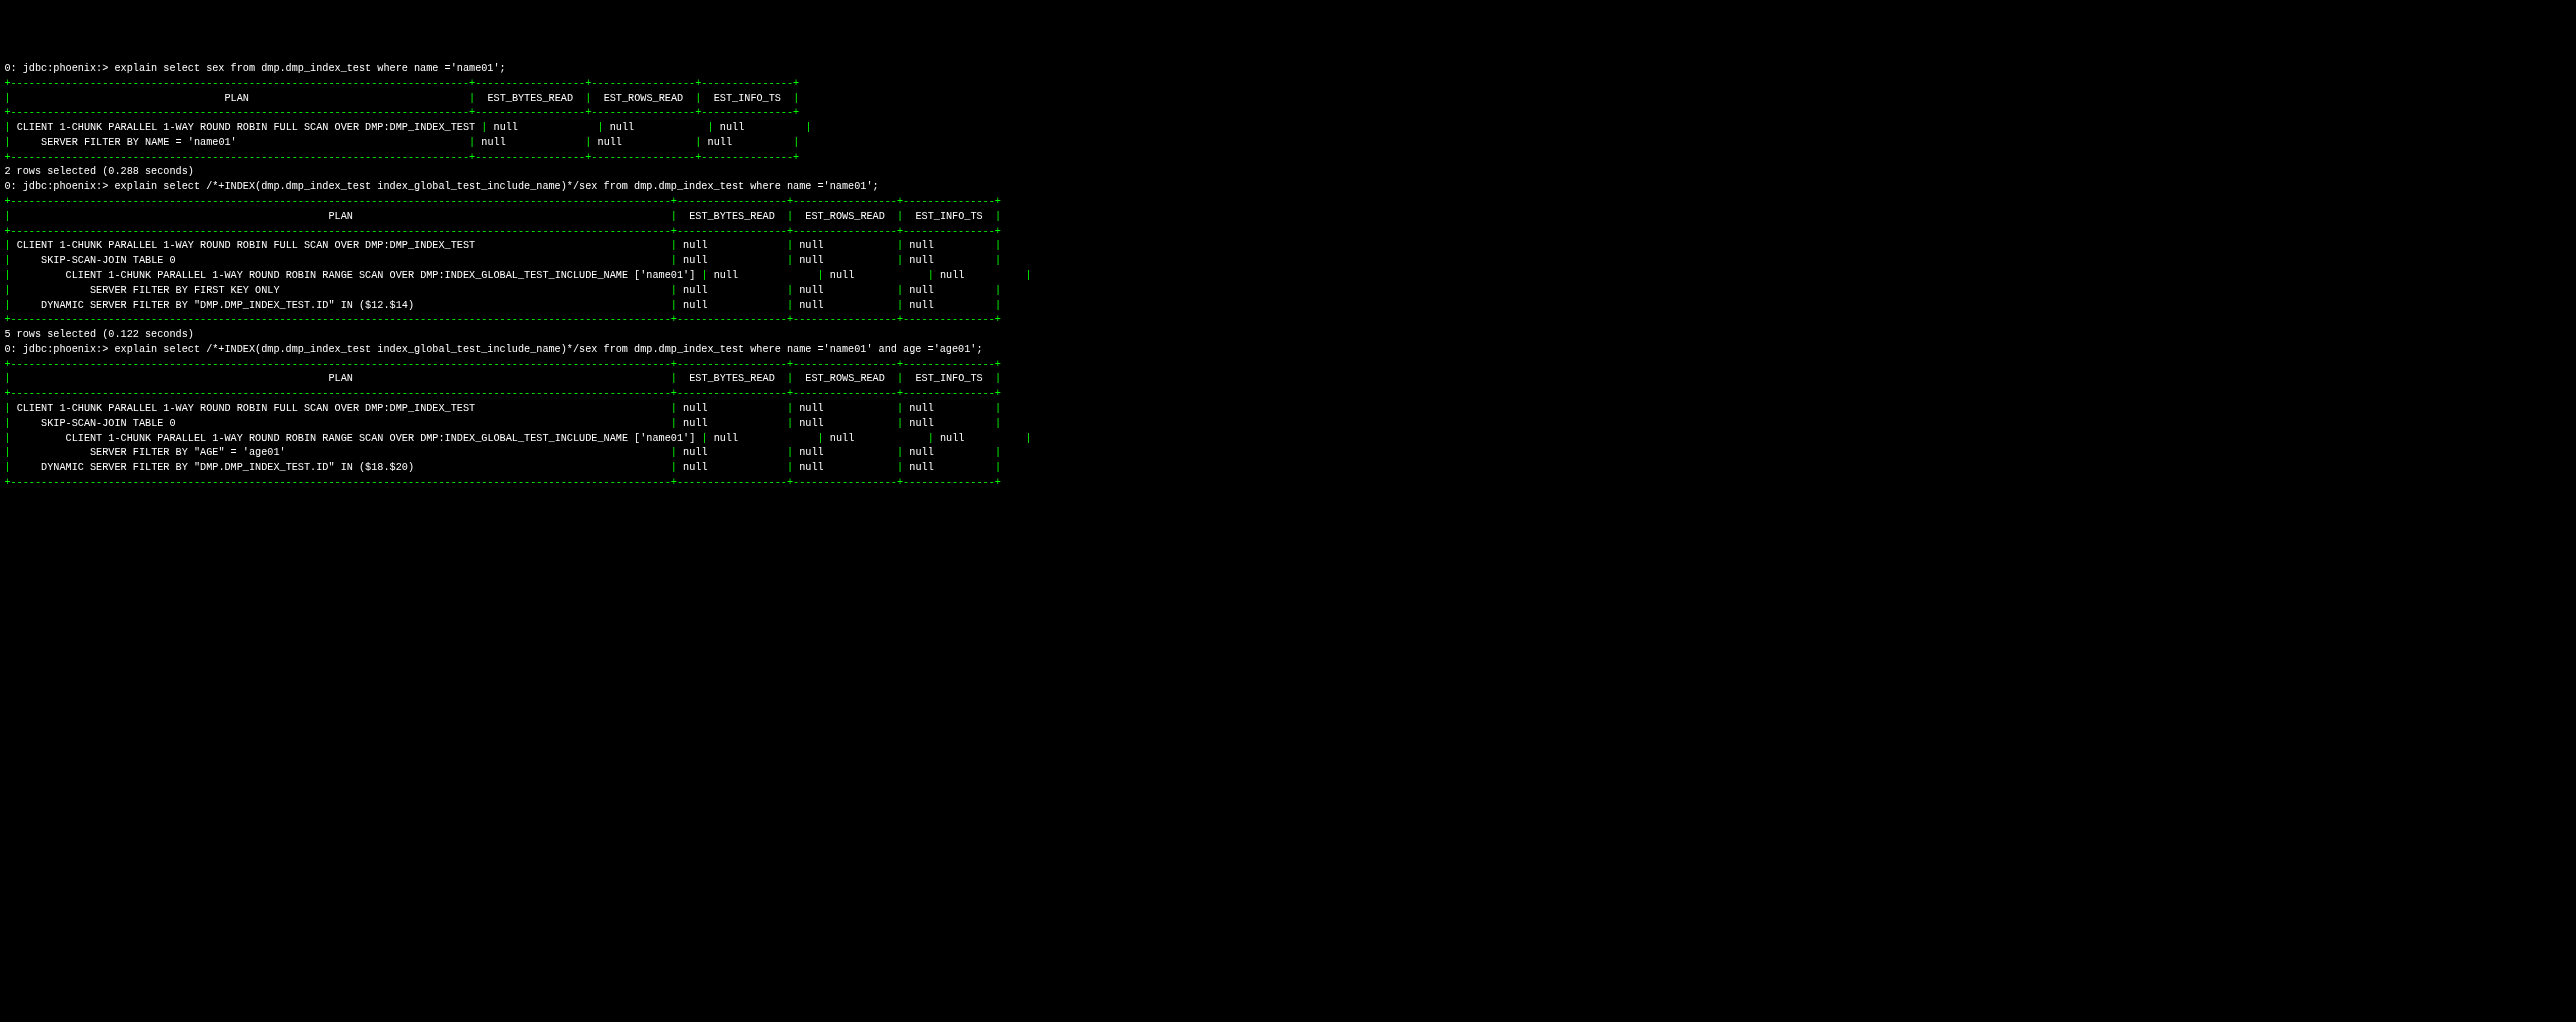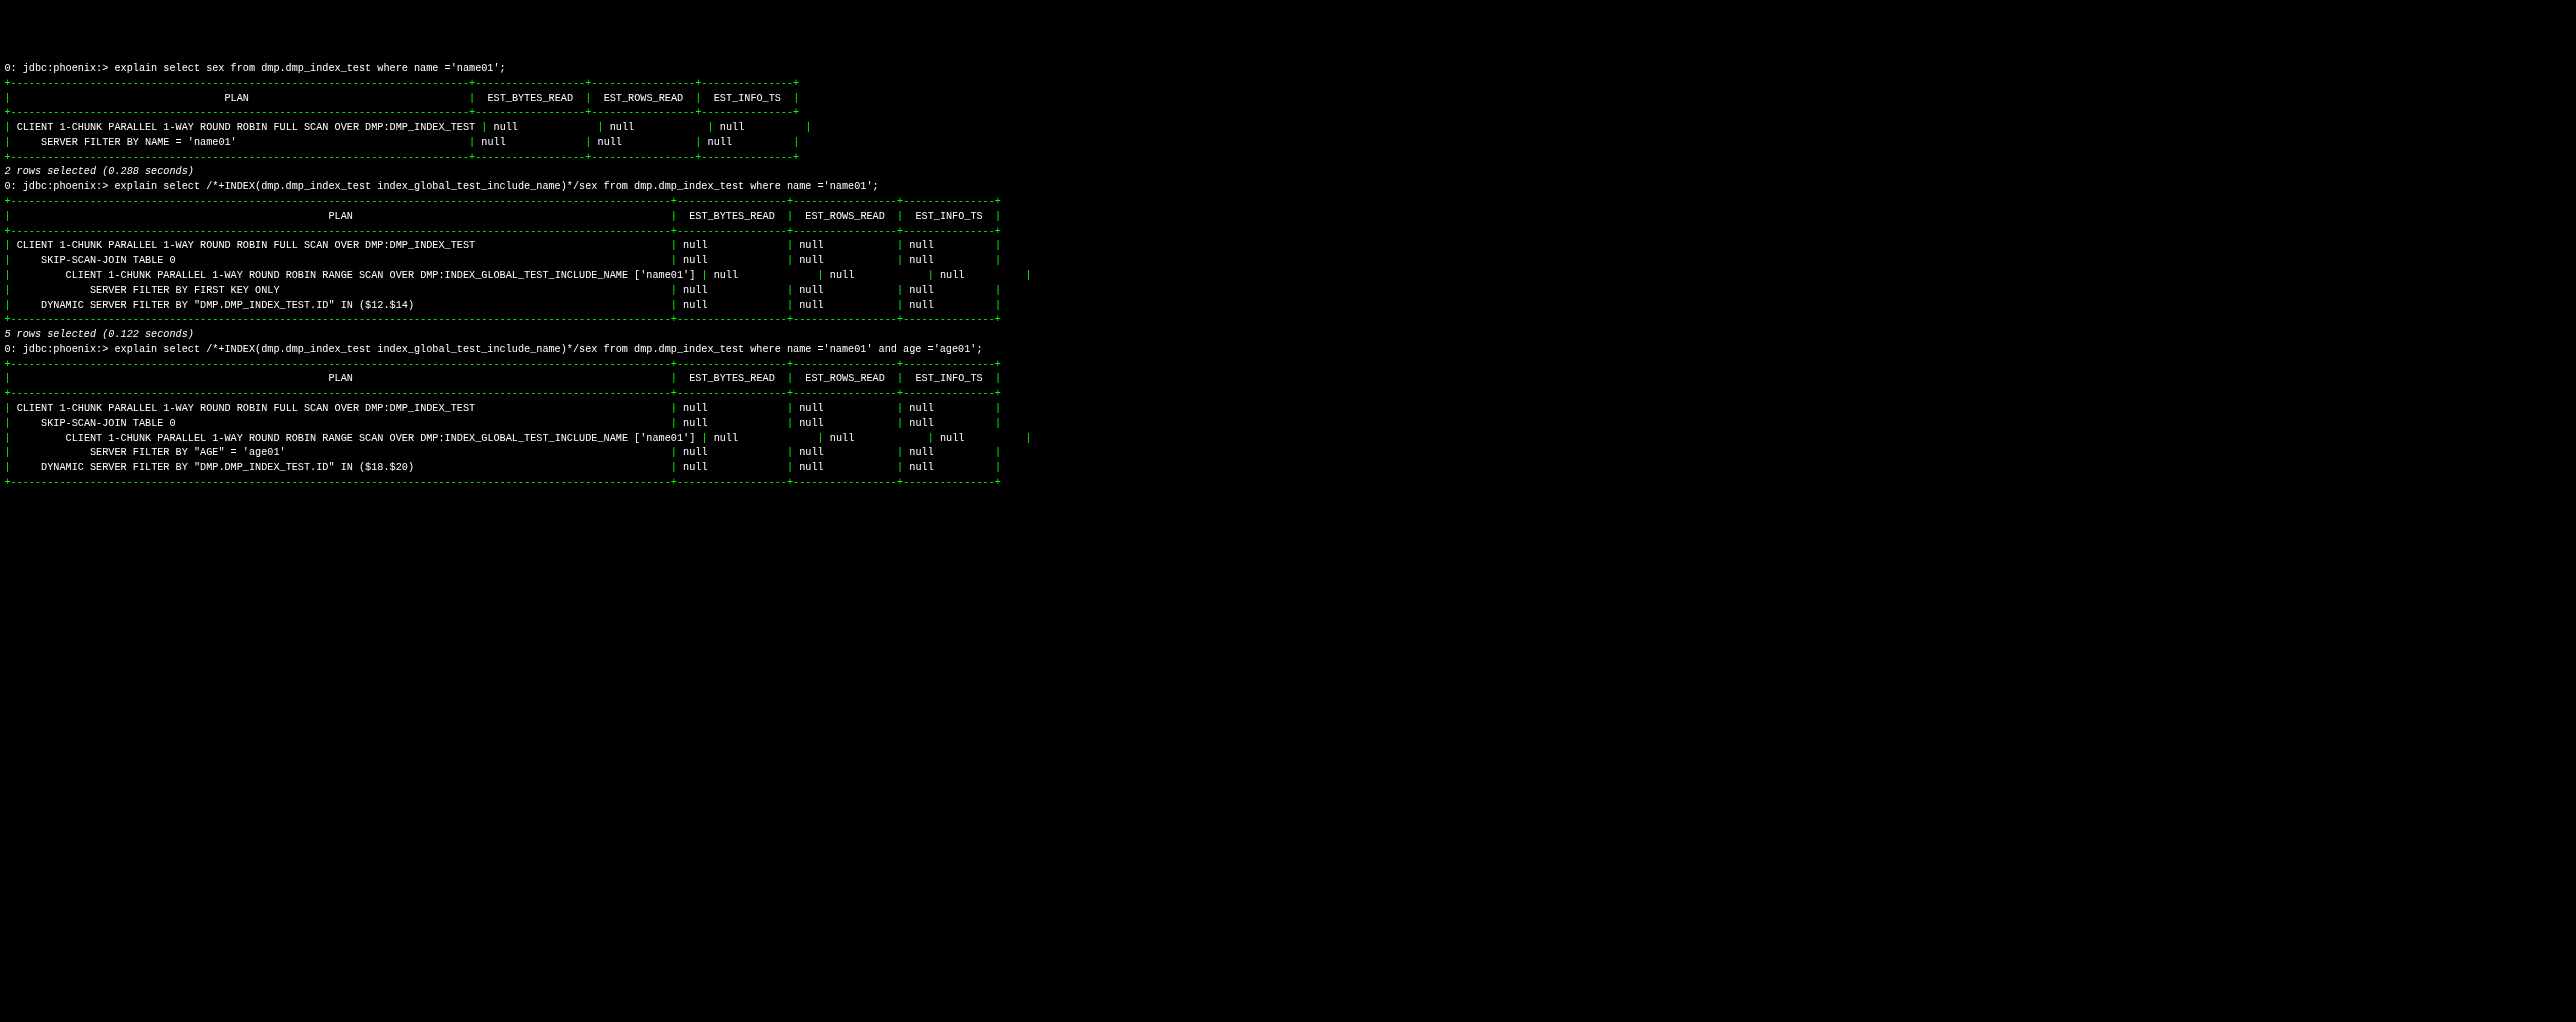--- a/index.html
+++ b/index.html
@@ -9,21 +9,21 @@
     font-size: 10.2px;
     margin: 0;
     padding: 2.9px 4.4px;
     white-space: pre;
     line-height: 1.45;
   }
   .prompt-line { color: #fff; }
   .white { color: #fff; }
   .sep-line { color: #00ff00; }
   .pipe { color: #00ff00; }
-  .status { color: #fff; font-style: italic; }
+  .status { color: #fff; }
 </style>
 </head>
 <body>
 
 
 
 <div id="terminal"><div class="prompt-line">0: jdbc:phoenix:&gt; explain select sex from dmp.dmp_index_test where name ='name01';</div><div><span class="sep-line">+---------------------------------------------------------------------------+------------------+-----------------+---------------+</span></div><div><span class="pipe">|</span> <span class="white">                                  PLAN                                   </span> <span class="pipe">|</span> <span class="white"> EST_BYTES_READ </span> <span class="pipe">|</span> <span class="white"> EST_ROWS_READ </span> <span class="pipe">|</span> <span class="white"> EST_INFO_TS </span> <span class="pipe">|</span></div><div><span class="sep-line">+---------------------------------------------------------------------------+------------------+-----------------+---------------+</span></div><div><span class="pipe">|</span> <span class="white">CLIENT 1-CHUNK PARALLEL 1-WAY ROUND ROBIN FULL SCAN OVER DMP:DMP_INDEX_TEST</span> <span class="pipe">|</span> <span class="white">null            </span> <span class="pipe">|</span> <span class="white">null           </span> <span class="pipe">|</span> <span class="white">null         </span> <span class="pipe">|</span></div><div><span class="pipe">|</span> <span class="white">    SERVER FILTER BY NAME = 'name01'                                     </span> <span class="pipe">|</span> <span class="white">null            </span> <span class="pipe">|</span> <span class="white">null           </span> <span class="pipe">|</span> <span class="white">null         </span> <span class="pipe">|</span></div><div><span class="sep-line">+---------------------------------------------------------------------------+------------------+-----------------+---------------+</span></div><div class="status">2 rows selected (0.288 seconds)</div><div class="prompt-line">0: jdbc:phoenix:&gt; explain select /*+INDEX(dmp.dmp_index_test index_global_test_include_name)*/sex from dmp.dmp_index_test where name ='name01';</div><div><span class="sep-line">+------------------------------------------------------------------------------------------------------------+------------------+-----------------+---------------+</span></div><div><span class="pipe">|</span> <span class="white">                                                   PLAN                                                   </span> <span class="pipe">|</span> <span class="white"> EST_BYTES_READ </span> <span class="pipe">|</span> <span class="white"> EST_ROWS_READ </span> <span class="pipe">|</span> <span class="white"> EST_INFO_TS </span> <span class="pipe">|</span></div><div><span class="sep-line">+------------------------------------------------------------------------------------------------------------+------------------+-----------------+---------------+</span></div><div><span class="pipe">|</span> <span class="white">CLIENT 1-CHUNK PARALLEL 1-WAY ROUND ROBIN FULL SCAN OVER DMP:DMP_INDEX_TEST                               </span> <span class="pipe">|</span> <span class="white">null            </span> <span class="pipe">|</span> <span class="white">null           </span> <span class="pipe">|</span> <span class="white">null         </span> <span class="pipe">|</span></div><div><span class="pipe">|</span> <span class="white">    SKIP-SCAN-JOIN TABLE 0                                                                                </span> <span class="pipe">|</span> <span class="white">null            </span> <span class="pipe">|</span> <span class="white">null           </span> <span class="pipe">|</span> <span class="white">null         </span> <span class="pipe">|</span></div><div><span class="pipe">|</span> <span class="white">        CLIENT 1-CHUNK PARALLEL 1-WAY ROUND ROBIN RANGE SCAN OVER DMP:INDEX_GLOBAL_TEST_INCLUDE_NAME ['name01']</span> <span class="pipe">|</span> <span class="white">null            </span> <span class="pipe">|</span> <span class="white">null           </span> <span class="pipe">|</span> <span class="white">null         </span> <span class="pipe">|</span></div><div><span class="pipe">|</span> <span class="white">            SERVER FILTER BY FIRST KEY ONLY                                                               </span> <span class="pipe">|</span> <span class="white">null            </span> <span class="pipe">|</span> <span class="white">null           </span> <span class="pipe">|</span> <span class="white">null         </span> <span class="pipe">|</span></div><div><span class="pipe">|</span> <span class="white">    DYNAMIC SERVER FILTER BY "DMP.DMP_INDEX_TEST.ID" IN ($12.$14)                                         </span> <span class="pipe">|</span> <span class="white">null            </span> <span class="pipe">|</span> <span class="white">null           </span> <span class="pipe">|</span> <span class="white">null         </span> <span class="pipe">|</span></div><div><span class="sep-line">+------------------------------------------------------------------------------------------------------------+------------------+-----------------+---------------+</span></div><div class="status">5 rows selected (0.122 seconds)</div><div class="prompt-line">0: jdbc:phoenix:&gt; explain select /*+INDEX(dmp.dmp_index_test index_global_test_include_name)*/sex from dmp.dmp_index_test where name ='name01' and age ='age01';</div><div><span class="sep-line">+------------------------------------------------------------------------------------------------------------+------------------+-----------------+---------------+</span></div><div><span class="pipe">|</span> <span class="white">                                                   PLAN                                                   </span> <span class="pipe">|</span> <span class="white"> EST_BYTES_READ </span> <span class="pipe">|</span> <span class="white"> EST_ROWS_READ </span> <span class="pipe">|</span> <span class="white"> EST_INFO_TS </span> <span class="pipe">|</span></div><div><span class="sep-line">+------------------------------------------------------------------------------------------------------------+------------------+-----------------+---------------+</span></div><div><span class="pipe">|</span> <span class="white">CLIENT 1-CHUNK PARALLEL 1-WAY ROUND ROBIN FULL SCAN OVER DMP:DMP_INDEX_TEST                               </span> <span class="pipe">|</span> <span class="white">null            </span> <span class="pipe">|</span> <span class="white">null           </span> <span class="pipe">|</span> <span class="white">null         </span> <span class="pipe">|</span></div><div><span class="pipe">|</span> <span class="white">    SKIP-SCAN-JOIN TABLE 0                                                                                </span> <span class="pipe">|</span> <span class="white">null            </span> <span class="pipe">|</span> <span class="white">null           </span> <span class="pipe">|</span> <span class="white">null         </span> <span class="pipe">|</span></div><div><span class="pipe">|</span> <span class="white">        CLIENT 1-CHUNK PARALLEL 1-WAY ROUND ROBIN RANGE SCAN OVER DMP:INDEX_GLOBAL_TEST_INCLUDE_NAME ['name01']</span> <span class="pipe">|</span> <span class="white">null            </span> <span class="pipe">|</span> <span class="white">null           </span> <span class="pipe">|</span> <span class="white">null         </span> <span class="pipe">|</span></div><div><span class="pipe">|</span> <span class="white">            SERVER FILTER BY "AGE" = 'age01'                                                              </span> <span class="pipe">|</span> <span class="white">null            </span> <span class="pipe">|</span> <span class="white">null           </span> <span class="pipe">|</span> <span class="white">null         </span> <span class="pipe">|</span></div><div><span class="pipe">|</span> <span class="white">    DYNAMIC SERVER FILTER BY "DMP.DMP_INDEX_TEST.ID" IN ($18.$20)                                         </span> <span class="pipe">|</span> <span class="white">null            </span> <span class="pipe">|</span> <span class="white">null           </span> <span class="pipe">|</span> <span class="white">null         </span> <span class="pipe">|</span></div><div><span class="sep-line">+------------------------------------------------------------------------------------------------------------+------------------+-----------------+---------------+</span></div></div>
 
 
 

